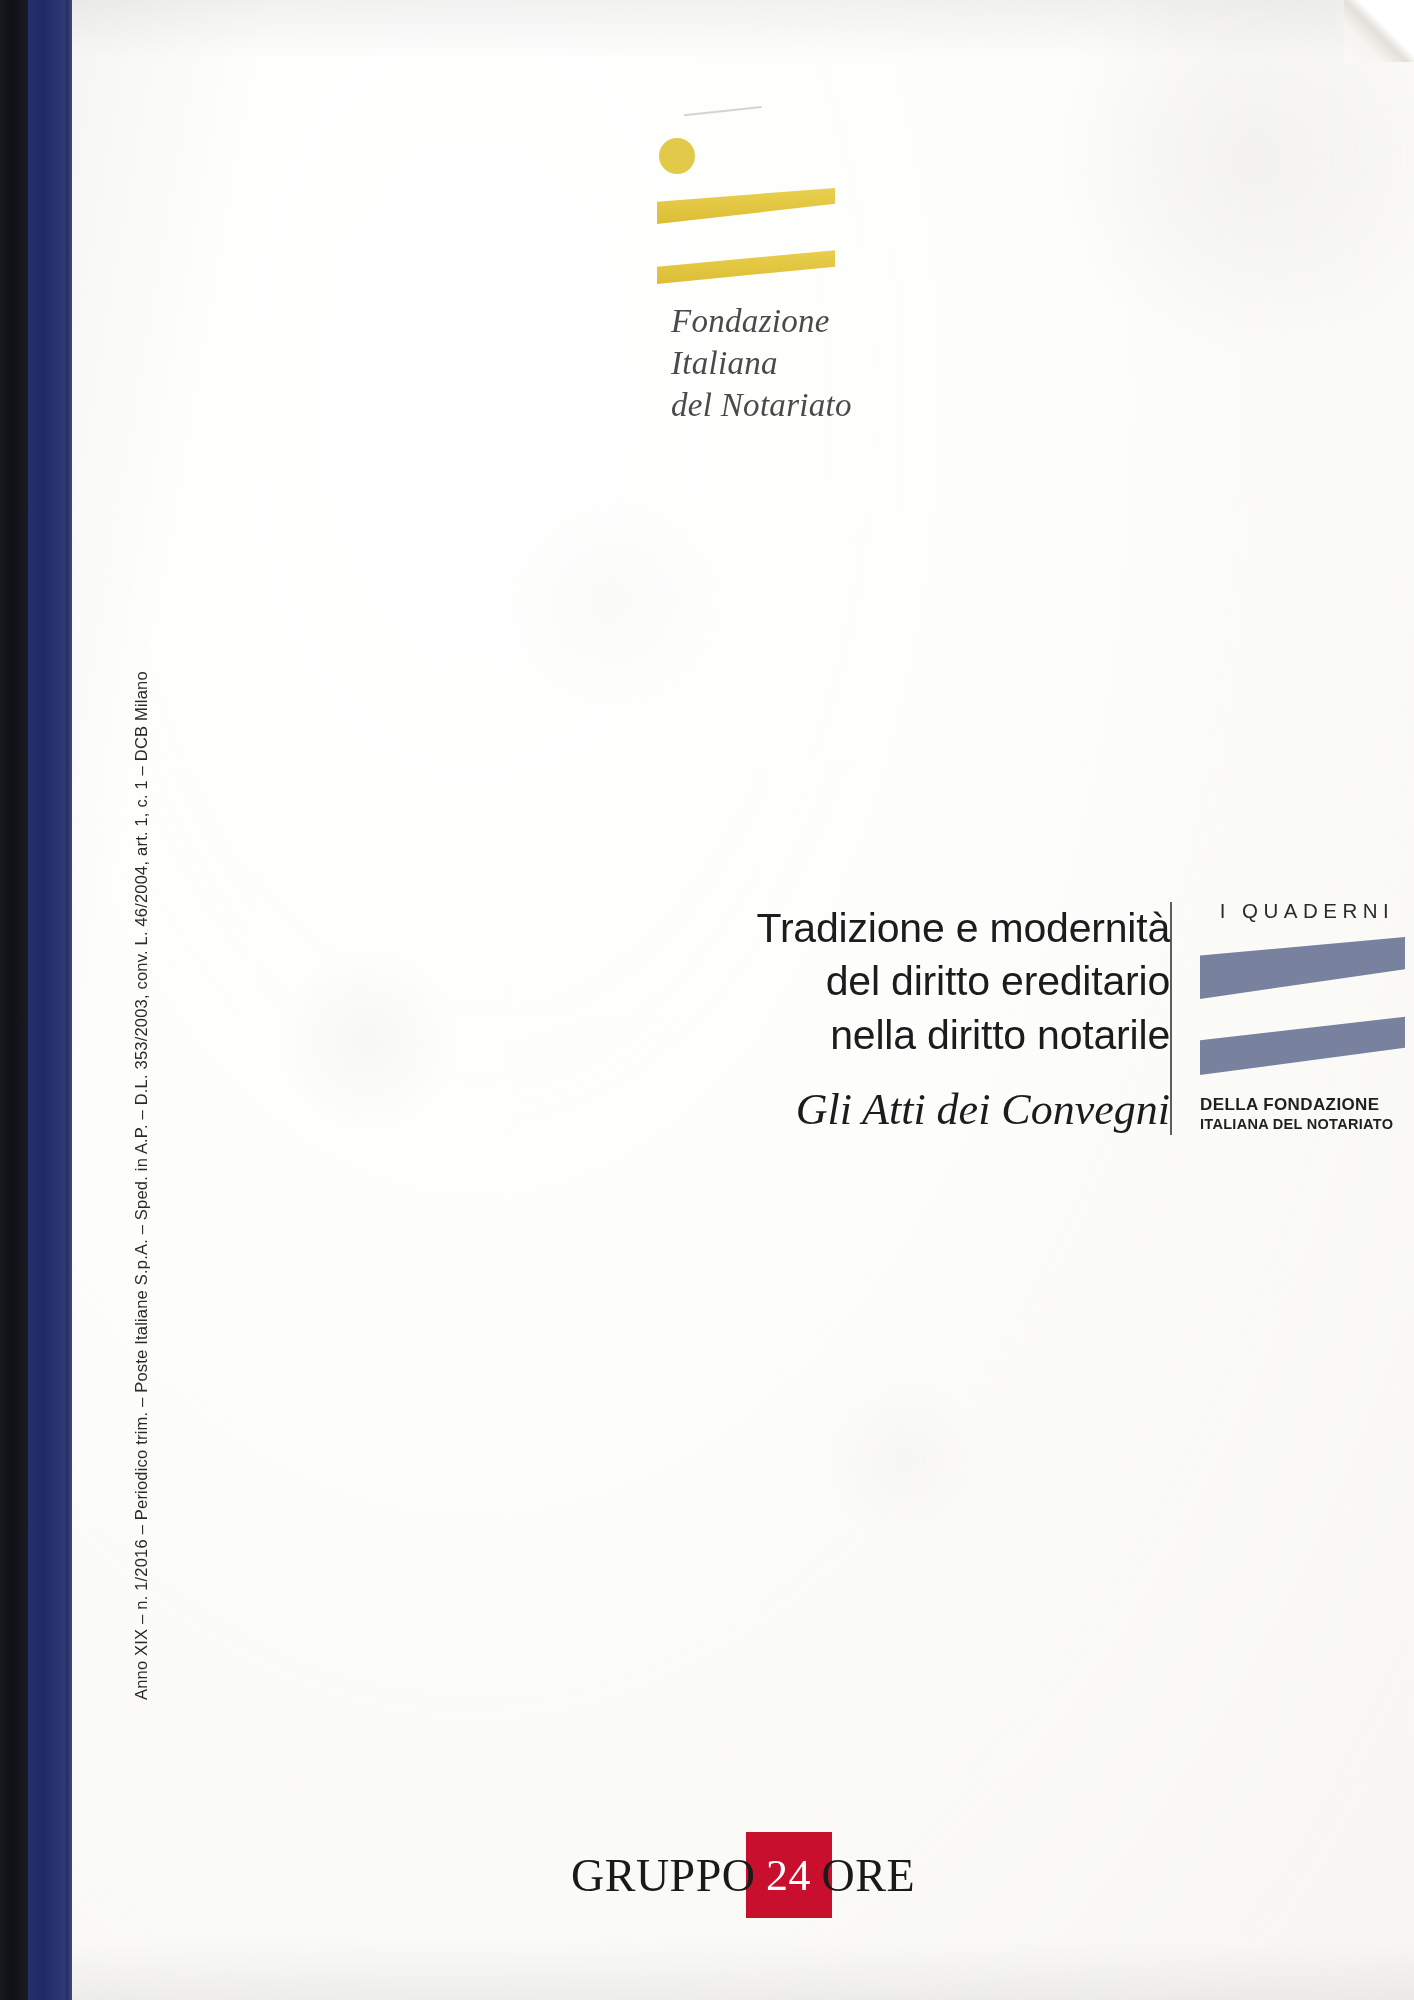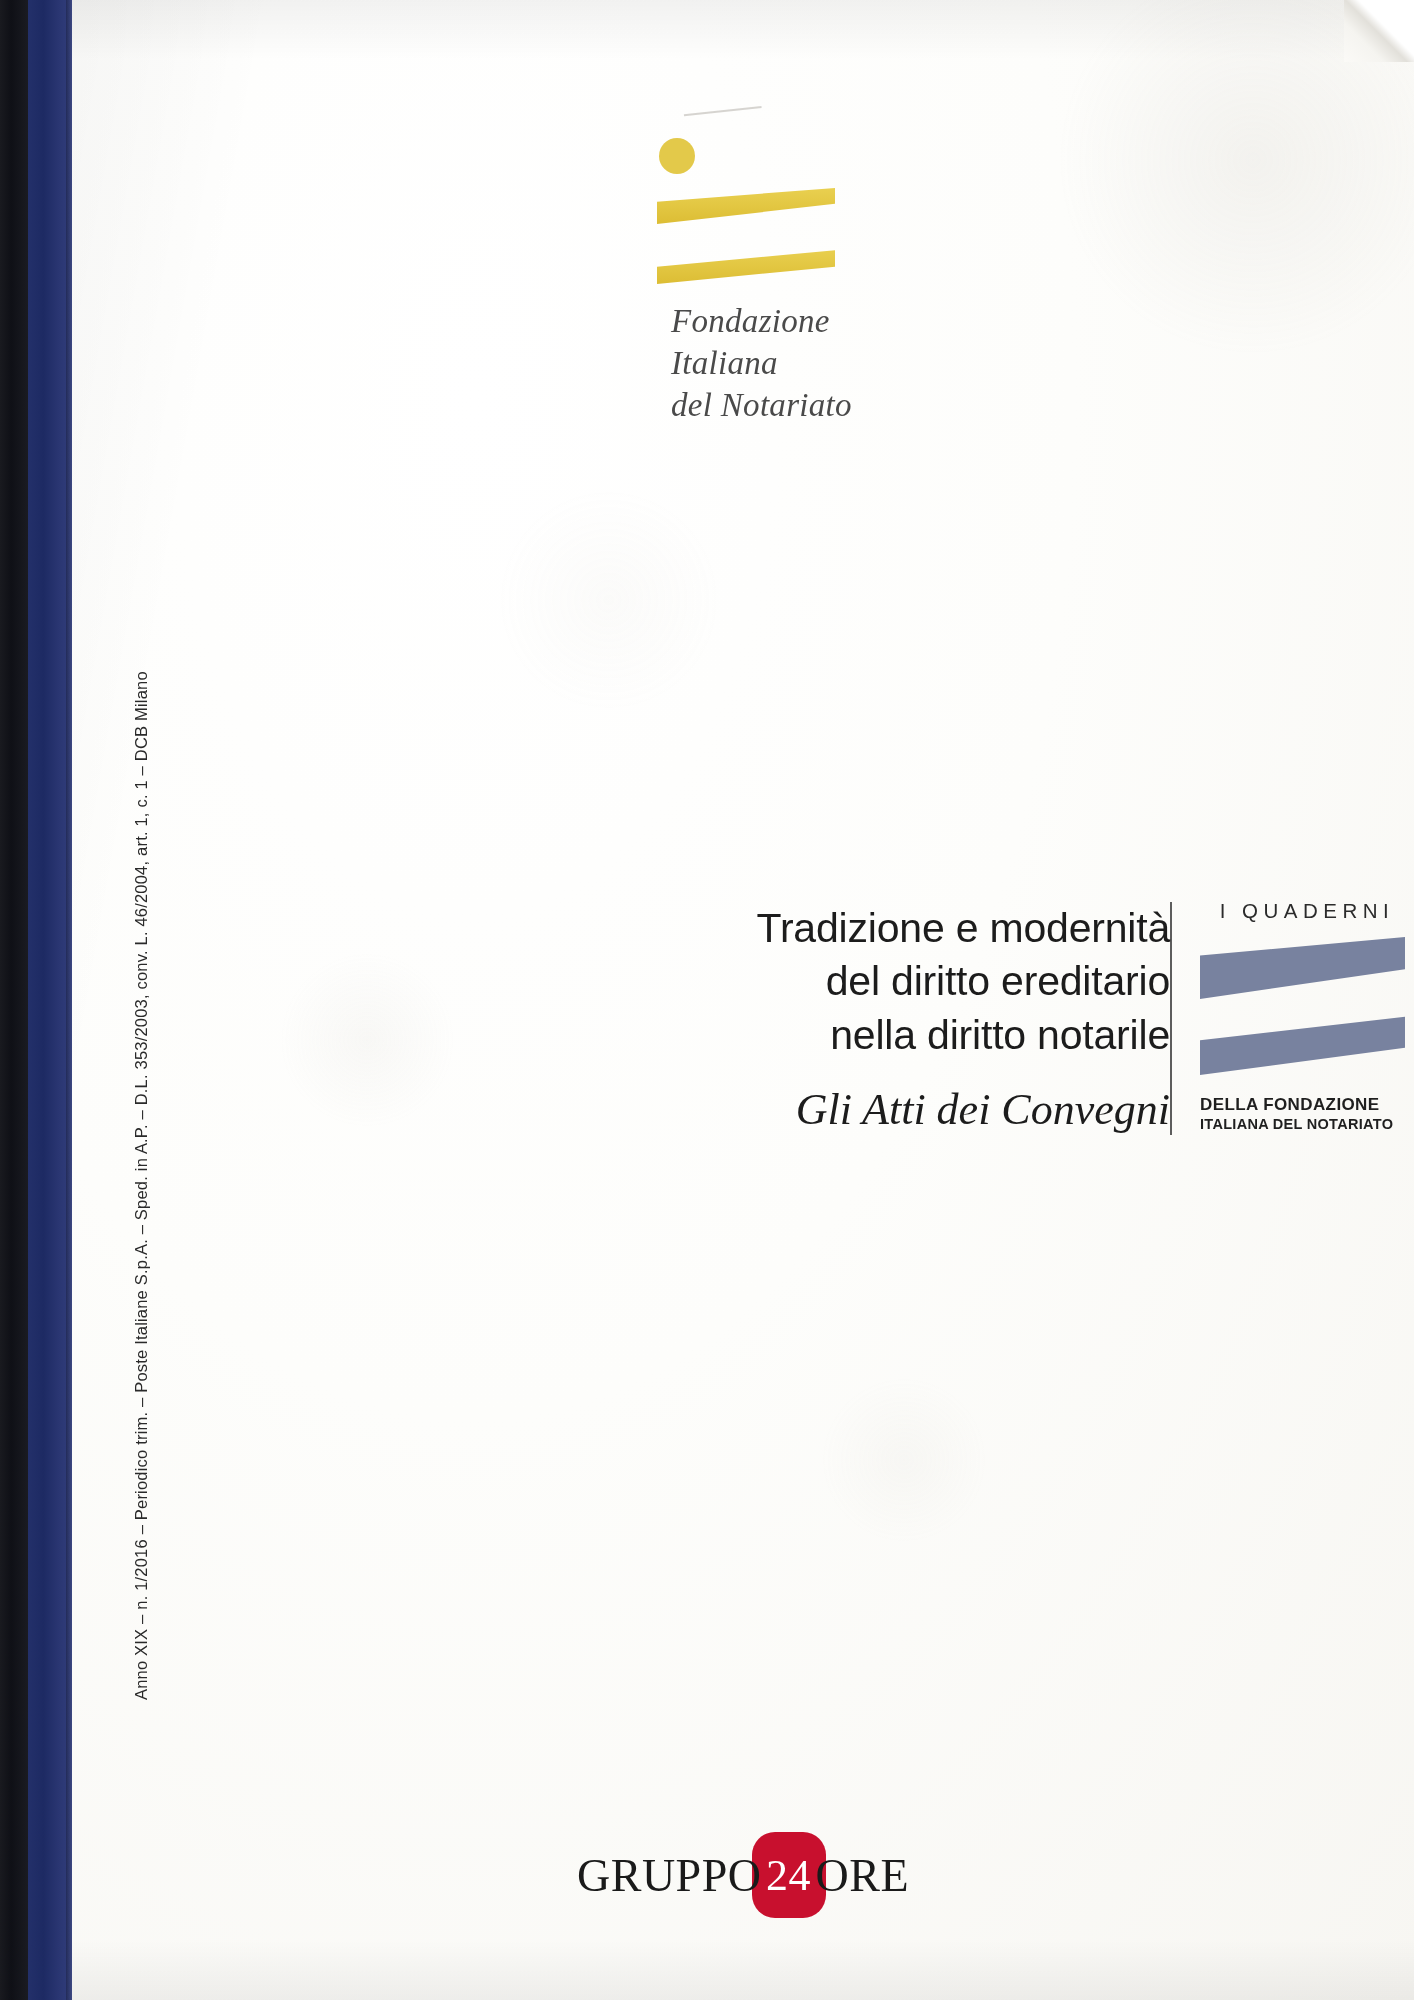--- a/index.html
+++ b/index.html
@@ -250,28 +250,27 @@
     position: relative;
     display: flex;
     align-items: center;
     font-family: "Liberation Serif", serif;
     font-size: 46px;
     letter-spacing: 0.5px;
     color: #1a1a1a;
   }
   .pub-red {
     position: relative;
-    width: 74px;
+    width: 86px;
     height: 86px;
     background: #c8102e;
     display: flex;
     align-items: center;
     justify-content: center;
     margin: 0 -6px;
-    border-radius: 23px;
   }
   .pub-red span {
     color: #ffffff;
     font-family: "Liberation Serif", serif;
     font-size: 44px;
   }
   .pub-left, .pub-right {
     z-index: 2;
   }
   .pub-left { margin-right: -4px; }

